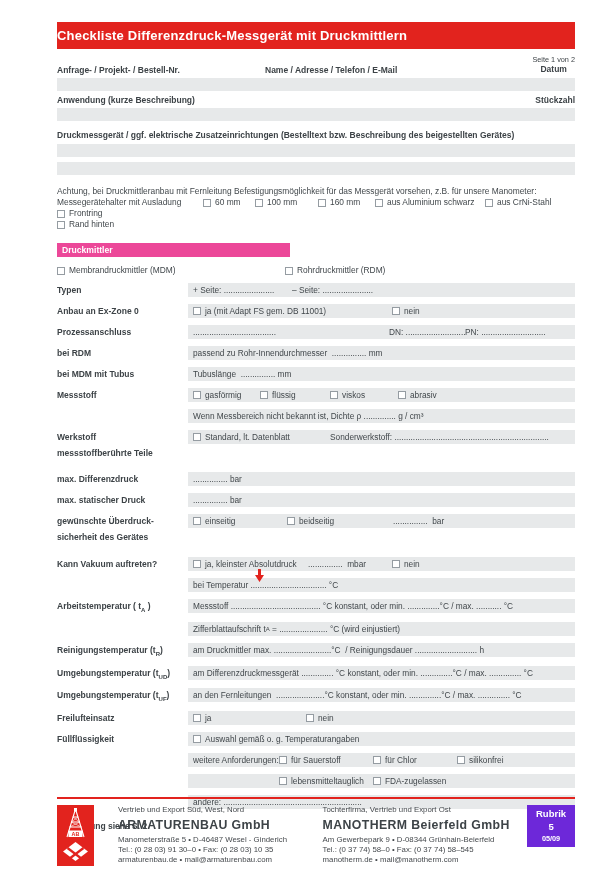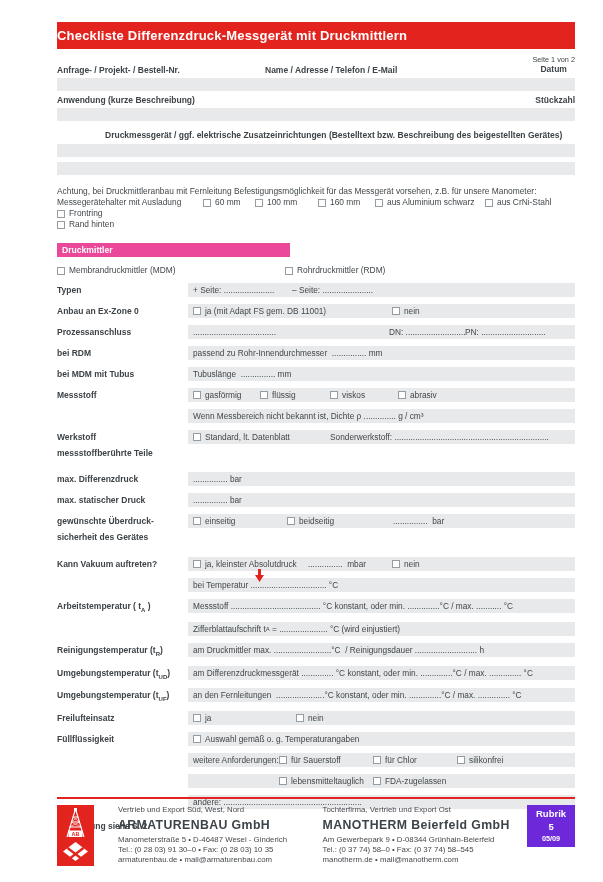--- a/index.html
+++ b/index.html
@@ -11,21 +11,21 @@
   .titlebar { margin-top:22px; height:27px; background:#e2231e; color:#fff; font-weight:bold;
               font-size:13px; display:flex; align-items:center; letter-spacing:.2px; }
 
   .hrow { display:flex; align-items:flex-end; margin-top:6px; font-size:8.5px; font-weight:bold; color:#3d4347; }
   .hrow .c1 { width:208px; }
   .hrow .c2 { flex:1; }
   .pagemeta { margin-left:auto; text-align:right; line-height:1.25; }
   .pagemeta .pm1 { font-size:7.3px; font-weight:normal; }
   .pagemeta .pm2 { font-size:8.5px; font-weight:bold;text-align:center; }
   .bar { height:13px; background:#e7e9ea; margin-top:3px; }
-  .lblline { font-size:8.5px; font-weight:bold; margin-top:9px; color:#3d4347;margin-left:48px; }
+  .lblline { font-size:8.5px; font-weight:bold; margin-top:9px; color:#3d4347; }
 
   .notice { margin-top:11px; font-size:8.4px; line-height:11px; color:#42484c; }
   .plainrow { display:flex; align-items:center; font-size:8.4px; line-height:11px; }
 
   .cb { width:8px; height:8px; border:1px solid #959ca2; background:#fff; display:inline-block;
         margin-right:4px; flex:none; }
   .cbi { display:inline-flex; align-items:center; }
   .cbi span { white-space:pre; }
 
   .secbar { margin-top:13px; width:233px; height:14px; background:#ec4899; color:#fff;
@@ -288,21 +288,21 @@
     <div class="row">
       <div class="rl"><span>Umgebungstemperatur (t</span><sub class="sb">UF</sub><span>)</span></div>
       <div class="rc">
           <span>an den Fernleitungen  .....................°C konstant, oder min. ..............°C / max. .............. °C</span>
         </div>
     </div>
 
     <div class="row">
       <div class="rl"><span>Freilufteinsatz</span></div>
       <div class="rc">
-        <span class="cbi" style="width:103px"><span class="cb"></span><span>ja</span></span>
+        <span class="cbi" style="width:113px"><span class="cb"></span><span>ja</span></span>
         <span class="cbi"><span class="cb"></span><span>nein</span></span>
       </div>
     </div>
 
     <div class="row">
       <div class="rl"><span>Füllflüssigkeit</span></div>
       <div class="rc">
         <span class="cbi"><span class="cb"></span><span>Auswahl gemäß o. g. Temperaturangaben</span></span>
       </div>
     </div>

